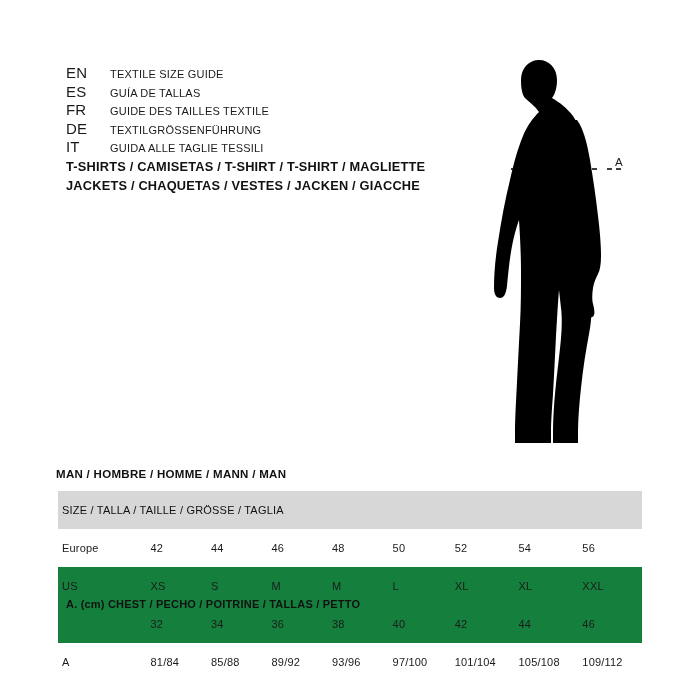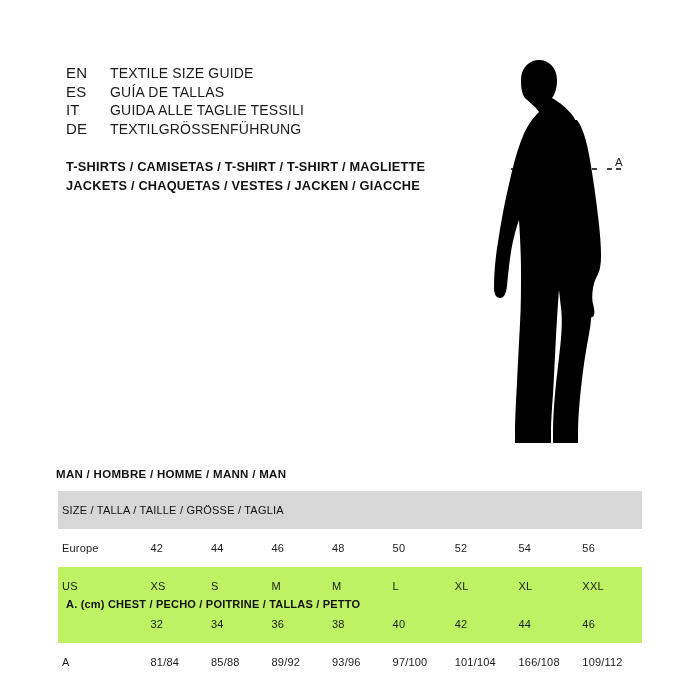--- a/index.html
+++ b/index.html
@@ -32,21 +32,21 @@
     align-items: baseline;
     height: 18.6px;
   }
   .lang-code {
     width: 44px;
     font-size: 15px;
     letter-spacing: 0.2px;
     color: #1a1a1a;
   }
   .lang-text {
-    font-size: 14px;
+    font-size: 11px;
     letter-spacing: 0.2px;
     color: #1a1a1a;
   }
 
   
   .category {
     position: absolute;
     left: 66px;
     top: 158px;
     width: 420px;
@@ -113,21 +113,21 @@
     font-weight: normal;
     text-align: left;
     color: #1a1a1a;
   }
   table.size-table th.head-cell {
     background: #d7d7d7;
     font-size: 11px;
     color: #111111;
   }
   tr.row-shade td {
-    background: #bef264;
+    background: #15803d;
   }
   tr.row-plain td {
     background: #ffffff;
   }
   td.col-label, th.col-label {
     width: 96px;
     padding-left: 10px;
   }
   td.col-v, th.col-v {
     width: 61px;
@@ -156,26 +156,30 @@
   <div class="lang-block">
     <div class="lang-row">
       <span class="lang-code">EN</span>
       <span class="lang-text">TEXTILE SIZE GUIDE</span>
     </div>
     <div class="lang-row">
       <span class="lang-code">ES</span>
       <span class="lang-text">GUÍA DE TALLAS</span>
     </div>
     <div class="lang-row">
+      <span class="lang-code">FR</span>
+      <span class="lang-text">GUIDE DES TAILLES TEXTILE</span>
+    </div>
+    <div class="lang-row">
+      <span class="lang-code">DE</span>
+      <span class="lang-text">TEXTILGRÖSSENFÜHRUNG</span>
+    </div>
+    <div class="lang-row">
       <span class="lang-code">IT</span>
       <span class="lang-text">GUIDA ALLE TAGLIE TESSILI</span>
-    </div>
-    <div class="lang-row">
-      <span class="lang-code">DE</span>
-      <span class="lang-text">TEXTILGRÖSSENFÜHRUNG</span>
     </div>
   </div>
 
   <div class="category">
     <div class="category-line">T-SHIRTS / CAMISETAS / T-SHIRT / T-SHIRT / MAGLIETTE</div>
     <div class="category-line">JACKETS / CHAQUETAS / VESTES / JACKEN / GIACCHE</div>
   </div>
 
   <div class="figure">
     <svg width="200" height="400" viewBox="0 0 200 400">
@@ -286,21 +290,21 @@
         <td class="col-v">46</td>
       </tr>
       <tr class="row-plain">
         <td class="col-label">A</td>
         <td class="col-v">81/84</td>
         <td class="col-v">85/88</td>
         <td class="col-v">89/92</td>
         <td class="col-v">93/96</td>
         <td class="col-v">97/100</td>
         <td class="col-v">101/104</td>
-        <td class="col-v">166/108</td>
+        <td class="col-v">105/108</td>
         <td class="col-v">109/112</td>
       </tr>
     </tbody>
   </table>
 
   <div class="footnote">A. (cm) CHEST / PECHO / POITRINE / TALLAS / PETTO</div>
 
 </div>
 
 </body></html>

